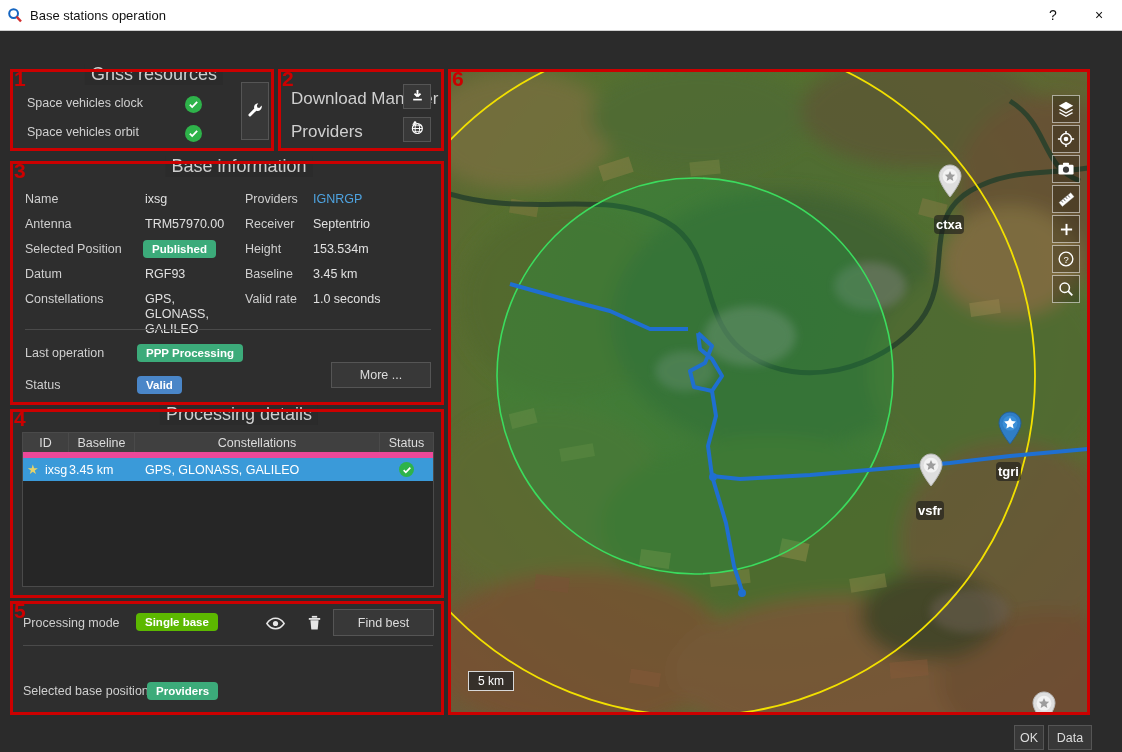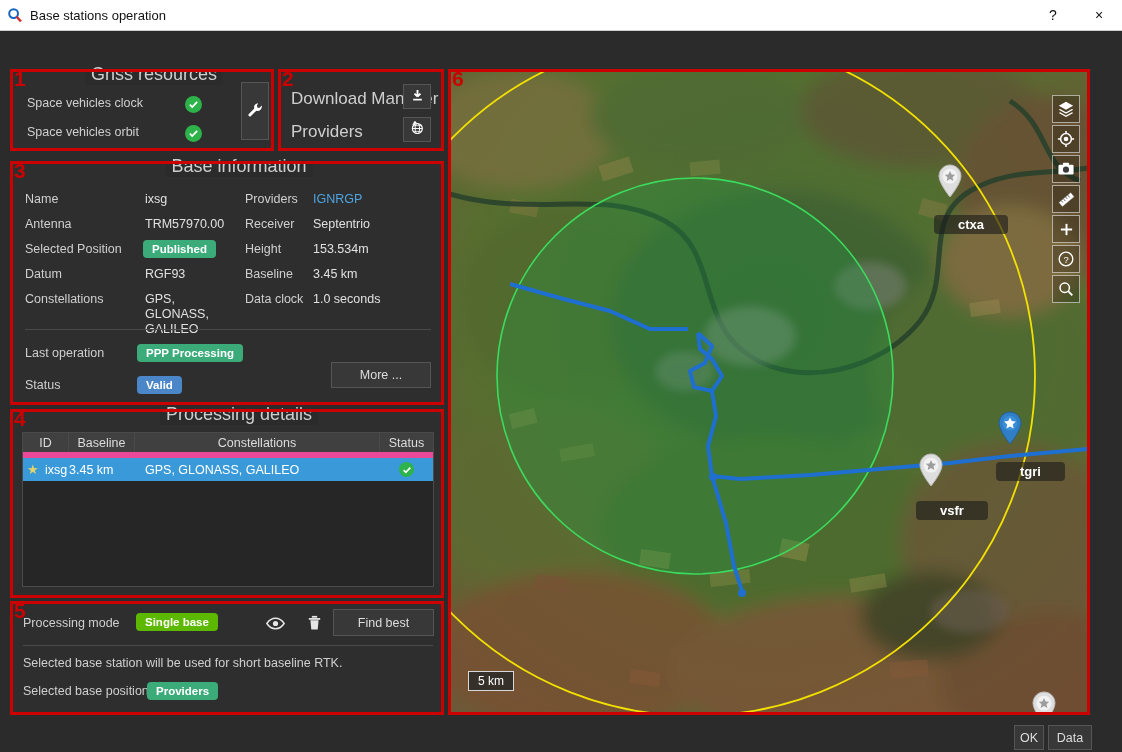--- a/index.html
+++ b/index.html
@@ -92,21 +92,21 @@
   .mapbtn{
     width:28px; height:28px; margin-bottom:2px; border:1px solid rgba(255,255,255,.55);
     background:rgba(0,0,0,.22); display:flex; align-items:center; justify-content:center; cursor:pointer;
   }
   .scalebar{
     position:absolute; left:18px; bottom:22px; background:rgba(40,40,40,.82);
     border:1px solid #d8d8d8; color:#fff; font-size:12px; padding:2px 9px; z-index:20;
   }
   .mlabel{
     position:absolute; background:rgba(28,28,28,.62); color:#fff; font-weight:bold;
-    font-size:13px; padding:2px 24px; border-radius:4px; white-space:nowrap; z-index:15;
+    font-size:13px; padding:2px 2px; border-radius:4px; white-space:nowrap; z-index:15;
   }
   .pin{ position:absolute; width:26px; height:34px; z-index:16; cursor:pointer; }
 
   
   #okbtn{ position:absolute; left:1014px; top:694px; width:30px; height:25px; }
   #closebtn{ position:absolute; left:1048px; top:694px; width:44px; height:25px; }
 </style>
 </head>
 <body>
 
@@ -208,21 +208,21 @@
 
     <div class="lbl" style="left:232px; top:53px">Receiver</div>
     <div class="val" style="left:300px; top:53px">Septentrio</div>
 
     <div class="lbl" style="left:232px; top:78px">Height</div>
     <div class="val" style="left:300px; top:78px">153.534m</div>
 
     <div class="lbl" style="left:232px; top:103px">Baseline</div>
     <div class="val" style="left:300px; top:103px">3.45 km</div>
 
-    <div class="lbl" style="left:232px; top:128px">Data clock</div>
+    <div class="lbl" style="left:232px; top:128px">Valid rate</div>
     <div class="val" style="left:300px; top:128px">1.0 seconds</div>
 
     <div class="divline" style="position:absolute; left:12px; top:165px; width:406px"></div>
 
     <div class="lbl" style="left:12px; top:182px">Last operation</div>
     <div style="position:absolute; left:124px; top:180px">
       <span class="badge" style="background:#3cab7a">PPP Processing</span>
     </div>
 
     <div class="lbl" style="left:12px; top:214px">Status</div>
@@ -278,21 +278,20 @@
         <rect x="5" y="1" width="6" height="2" fill="#e6e6e6"></rect>
         <rect x="1.6" y="3.4" width="12.8" height="2" fill="#e6e6e6"></rect>
         <path d="M3.4 6h9.2l-1 10.4H4.4z" fill="#e6e6e6"></path>
       </svg>
     </div>
 
     <div class="btn" style="position:absolute; left:320px; top:5px; width:101px; height:27px">Find best</div>
 
     <div class="divline" style="position:absolute; left:10px; top:41px; width:410px"></div>
 
-    <div class="lbl" style="position:absolute; left:10px; top:52px">Selected base station will be used for short baseline RTK.</div>
 
     <div class="lbl" style="position:absolute; left:10px; top:80px">Selected base position:</div>
     <div style="position:absolute; left:134px; top:78px">
       <span class="badge" style="background:#3cab7a">Providers</span>
     </div>
   </div>
 
   <div id="mapwrap">
     <svg id="map" viewBox="0 0 638 642" preserveAspectRatio="none">
       <defs>

